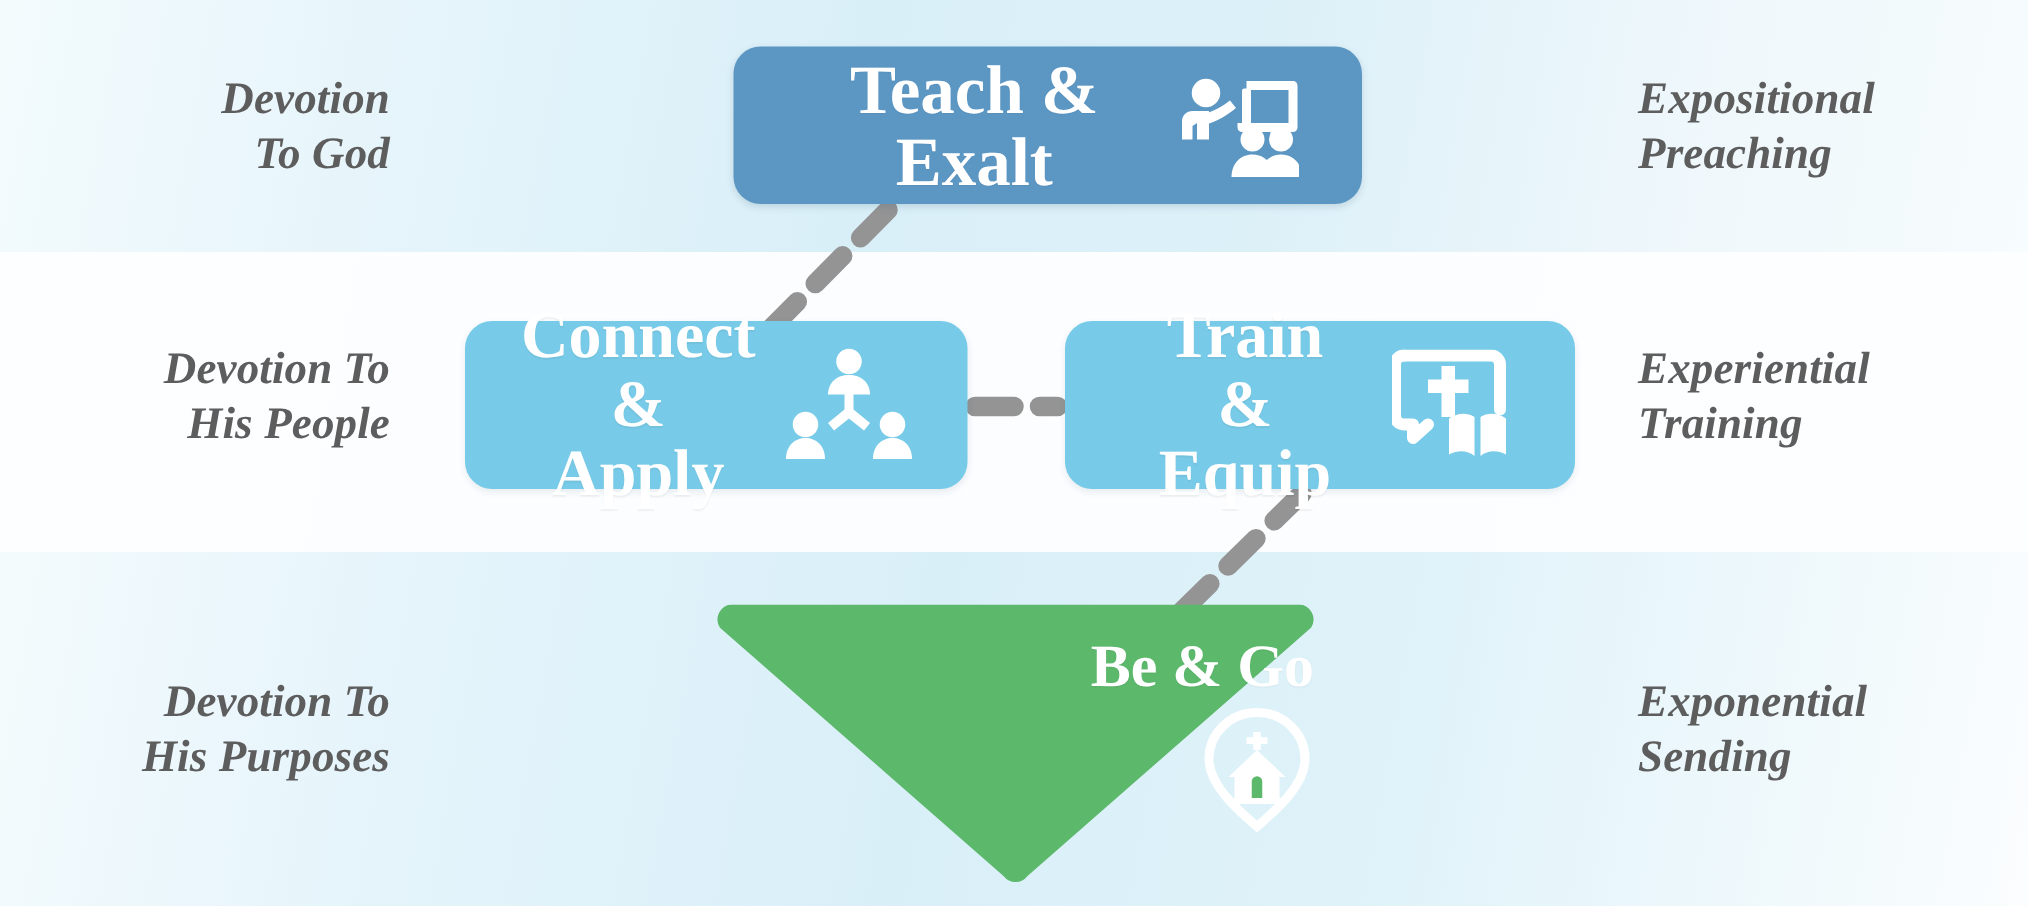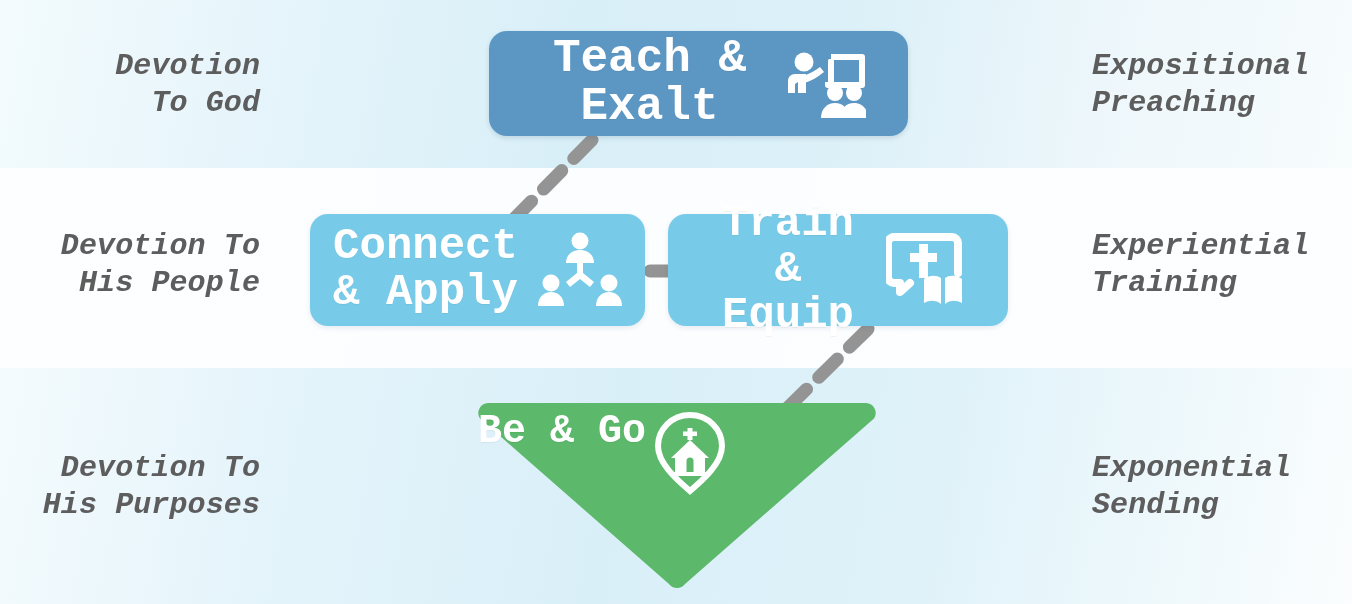--- a/index.html
+++ b/index.html
@@ -5,21 +5,21 @@
   html, body {
     margin: 0;
     padding: 0;
     background: #ffffff;
   }
   #stage {
     position: relative;
     width: 1352px;
     height: 604px;
     overflow: hidden;
-    font-family: Liberation Mono, monospace;
+    font-family: Liberation Serif, serif;
     background: #ffffff;
   }
 
   
   .band {
     position: absolute;
     left: 0;
     width: 1352px;
   }
   .band-top {
@@ -116,21 +116,21 @@
   #node-connect {
     left: 310px; top: 214px;
     width: 335px; height: 112px;
     background: #78cbe8;
     box-shadow: 0 2px 5px rgba(40,80,110,0.10);
   }
   #node-connect .node-label { font-size: 44px; text-align: center; }
 
   
   #node-train {
-    left: 668px; top: 214px;
+    left: 710px; top: 214px;
     width: 340px; height: 112px;
     background: #78cbe8;
     box-shadow: 0 2px 5px rgba(40,80,110,0.10);
   }
   #node-train .node-label { font-size: 44px; text-align: center; }
 
   
   #node-be {
     left: 478px; top: 403px;
     width: 398px; height: 186px;
@@ -140,24 +140,24 @@
   #be-tri {
     position: absolute;
     left: 0; top: 0;
     width: 398px; height: 186px;
   }
   #be-content {
     position: absolute;
     left: 0; top: 0;
     width: 398px; height: 186px;
     display: flex;
-    flex-direction: row;
-    align-items: flex-start;
+    flex-direction: column;
+    align-items: flex-end;
     justify-content: flex-start;
-    padding-top: 8px;
+    padding-top: 20px;
     box-sizing: border-box;
     gap: 6px;
   }
   #be-content .node-label { font-size: 40px; }
 
   .icon { flex: 0 0 auto; display: block; }
 </style>
 </head>
 <body>
 

